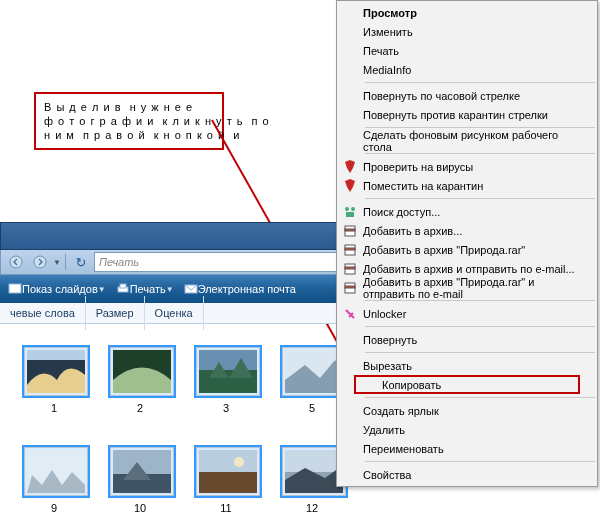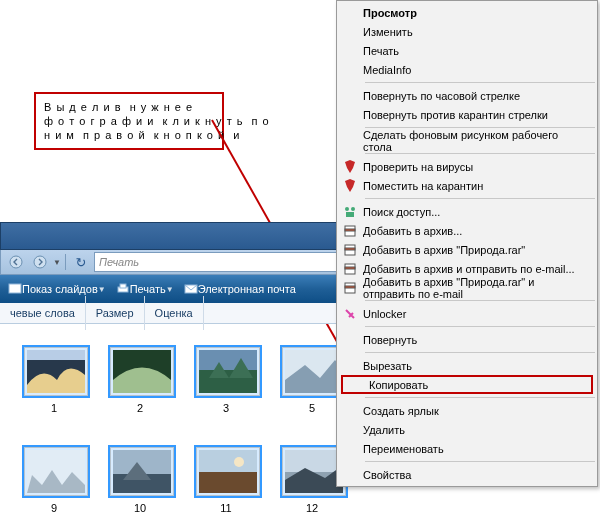--- a/index.html
+++ b/index.html
@@ -171,21 +171,21 @@
   }
   .ctx-item.bold .lbl { font-weight: bold; }
   .ctx-sep {
     height: 1px;
     margin: 3px 2px 3px 28px;
     background: #c8c8c8;
   }
   .ctx-item.highlighted {
     border: 2px solid #c00000;
     height: 15px;
-    margin: 0 4px;
+    margin: 0 17px;
   }
   .lbl { flex:1; }
   .mini-icon { width:14px; height:14px; }
   .kasp path{ fill:#c62828;}
   .archive rect{ fill:#fff; stroke:#555;}
   .archive .band{ fill:#c53; }
 </style>
 </head>
 <body>
 

